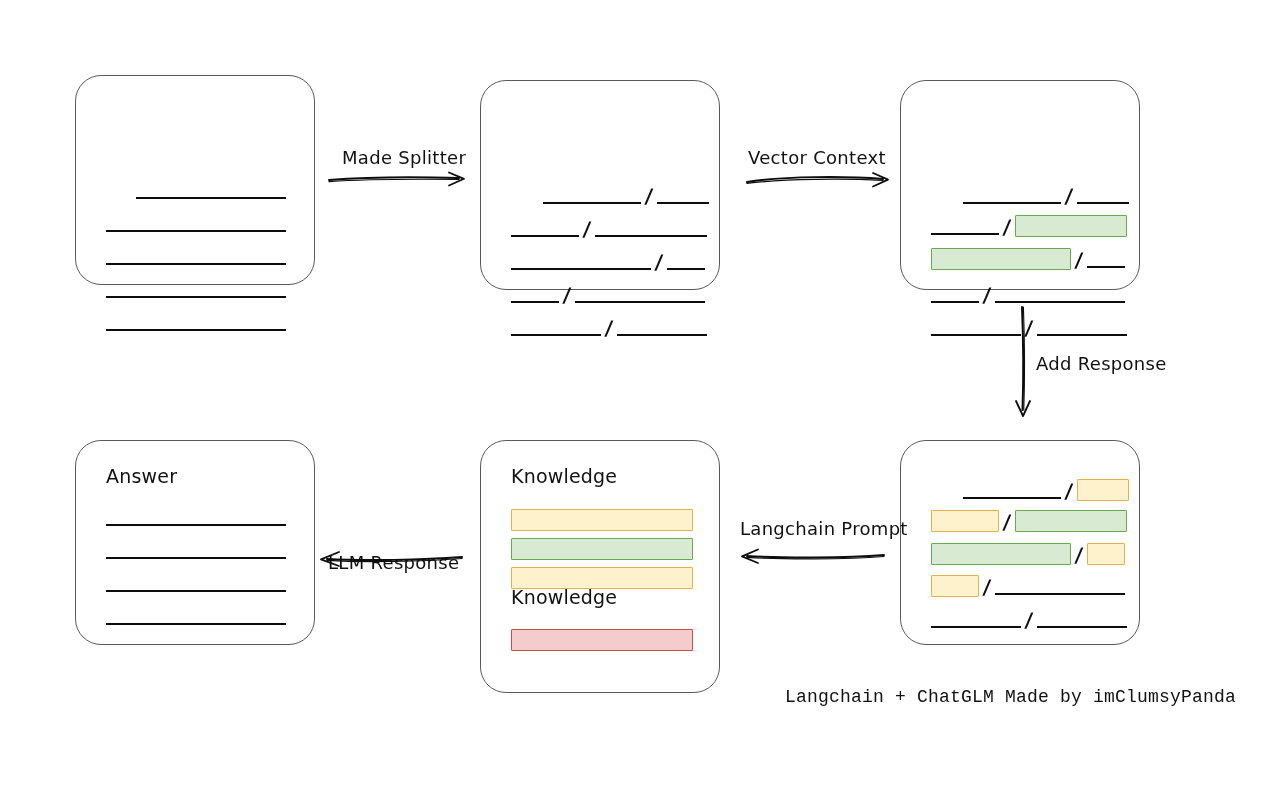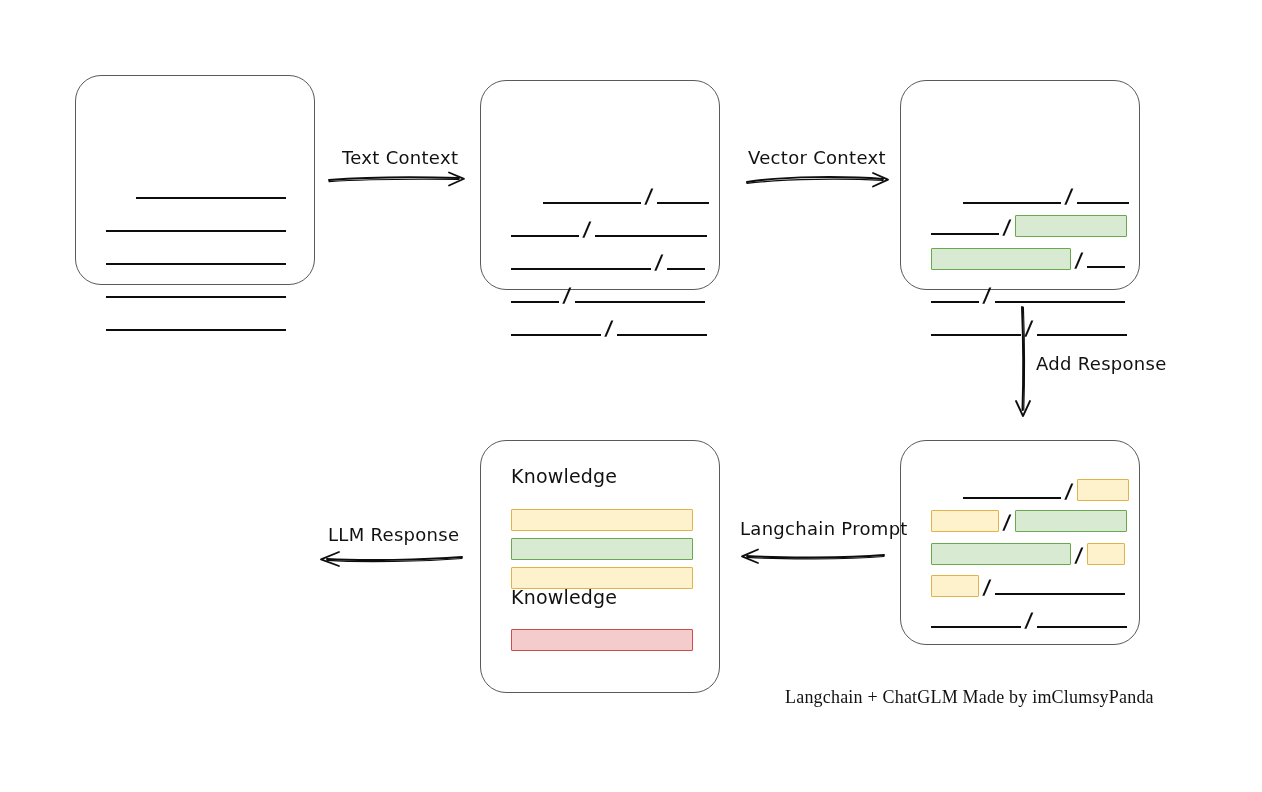--- a/index.html
+++ b/index.html
@@ -83,21 +83,21 @@
   .arrow-label {
     position: absolute;
     font-family: "DejaVu Sans", sans-serif;
     font-size: 18px;
     color: #111111;
     white-space: nowrap;
     letter-spacing: 0.3px;
   }
   .credit {
     position: absolute;
-    font-family: Liberation Serif, serif;
+    font-family: Liberation Mono, monospace;
     font-size: 18px;
     color: #111111;
     white-space: nowrap;
     letter-spacing: 0.2px;
   }
   .arrow-svg {
     position: absolute;
     overflow: visible;
   }
 </style>
@@ -245,22 +245,41 @@
       <span class="seg-chip chip-yellow" style="width:182px;"></span>
     </div>
 
     <div class="box-title" style="left:30px; top:145px;">Knowledge</div>
 
     <div class="row" style="left:30px; top:185px;">
       <span class="seg-chip chip-red" style="width:182px;"></span>
     </div>
   </div>
 
-
-  <div class="arrow-label" style="left:342px; top:147px;">Text Context</div>
+  <div class="doc-box" style="left:75px; top:440px; width:240px; height:205px;">
+
+    <div class="box-title" style="left:30px; top:24px;">Answer</div>
+
+    <div class="rows">
+      <div class="row" style="left:30px; top:62px;">
+        <span class="seg-line" style="width:180px;"></span>
+      </div>
+      <div class="row" style="left:30px; top:95px;">
+        <span class="seg-line" style="width:180px;"></span>
+      </div>
+      <div class="row" style="left:30px; top:128px;">
+        <span class="seg-line" style="width:180px;"></span>
+      </div>
+      <div class="row" style="left:30px; top:161px;">
+        <span class="seg-line" style="width:180px;"></span>
+      </div>
+    </div>
+  </div>
+
+  <div class="arrow-label" style="left:342px; top:147px;">Made Splitter</div>
   <svg class="arrow-svg" style="left:328px; top:168px;" width="140" height="22" viewBox="0 0 140 22">
     <path d="M1,12 C40,9 95,9 131,10" stroke="#0d0d0d" stroke-width="2" fill="none" stroke-linecap="round"></path>
     <path d="M1,13.6 C40,11 95,11 131,11.4" stroke="#0d0d0d" stroke-width="1.1" fill="none" stroke-linecap="round"></path>
     <path d="M121,4.5 L136,10.8 L121,17.5" stroke="#0d0d0d" stroke-width="1.8" fill="none" stroke-linejoin="round" stroke-linecap="round"></path>
   </svg>
 
   <div class="arrow-label" style="left:748px; top:147px;">Vector Context</div>
   <svg class="arrow-svg" style="left:746px; top:168px;" width="146" height="22" viewBox="0 0 146 22">
     <path d="M1,14 C40,8 100,8 137,11" stroke="#0d0d0d" stroke-width="2" fill="none" stroke-linecap="round"></path>
     <path d="M1,15.4 C40,10.5 100,10.5 137,12.4" stroke="#0d0d0d" stroke-width="1.2" fill="none" stroke-linecap="round"></path>
@@ -274,21 +293,21 @@
     <path d="M6,95 L13,110 L20,95" stroke="#0d0d0d" stroke-width="1.8" fill="none" stroke-linejoin="round" stroke-linecap="round"></path>
   </svg>
 
   <div class="arrow-label" style="left:740px; top:518px;">Langchain Prompt</div>
   <svg class="arrow-svg" style="left:738px; top:545px;" width="148" height="22" viewBox="0 0 148 22">
     <path d="M146,10 C108,13 45,13 9,11" stroke="#0d0d0d" stroke-width="2" fill="none" stroke-linecap="round"></path>
     <path d="M146,11.5 C108,14.6 45,14.6 9,12.4" stroke="#0d0d0d" stroke-width="1.2" fill="none" stroke-linecap="round"></path>
     <path d="M20,4.5 L4,11.4 L20,18" stroke="#0d0d0d" stroke-width="1.8" fill="none" stroke-linejoin="round" stroke-linecap="round"></path>
   </svg>
 
-  <div class="arrow-label" style="left:328px; top:524px;">LLM Response</div>
+  <div class="arrow-label" style="left:328px; top:552px;">LLM Response</div>
   <svg class="arrow-svg" style="left:318px; top:548px;" width="146" height="22" viewBox="0 0 146 22">
     <path d="M144,9 C105,12 45,13 9,11" stroke="#0d0d0d" stroke-width="2" fill="none" stroke-linecap="round"></path>
     <path d="M144,10.5 C105,13.6 45,14.6 9,12.4" stroke="#0d0d0d" stroke-width="1.2" fill="none" stroke-linecap="round"></path>
     <path d="M21,4 L3,11.4 L21,18" stroke="#0d0d0d" stroke-width="1.8" fill="none" stroke-linejoin="round" stroke-linecap="round"></path>
   </svg>
 
   <div class="credit" style="left:785px; top:687px;">Langchain + ChatGLM Made by imClumsyPanda</div>
 
 </div>
 

